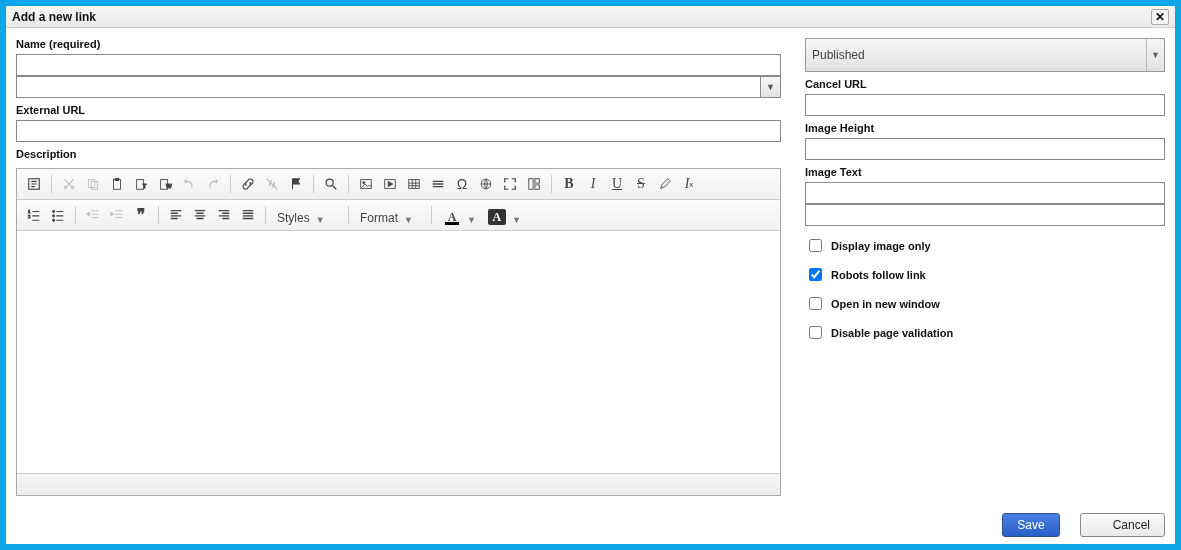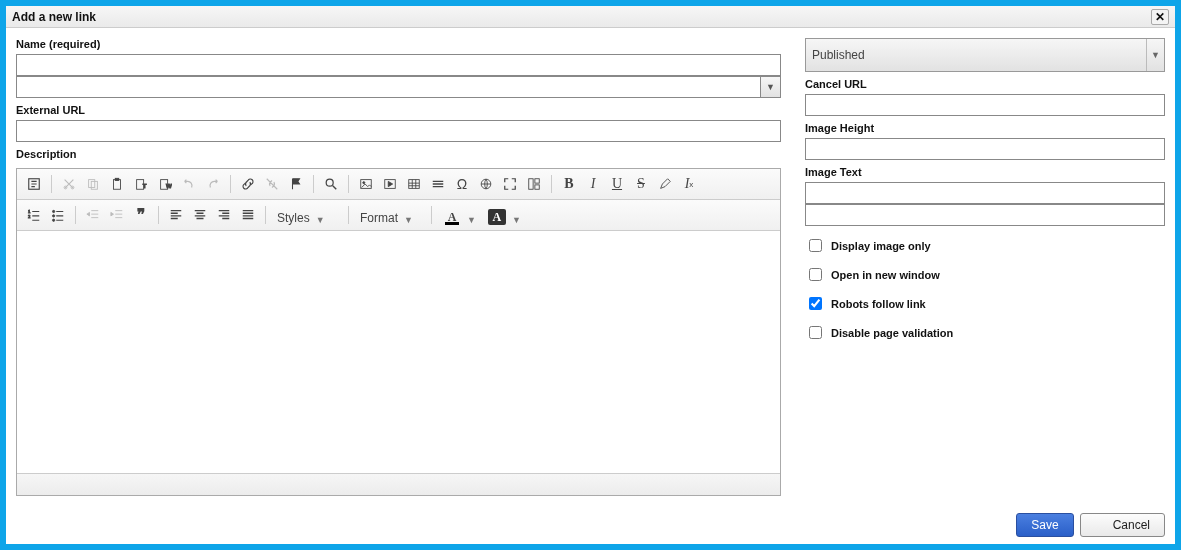--- a/index.html
+++ b/index.html
@@ -162,21 +162,21 @@
     font-size: 11px;
   }
   .checkbox-row input { width:13px; height:13px; }
 
   .footer {
     height: 38px;
     display:flex;
     align-items:center;
     justify-content:flex-end;
     padding: 0 10px;
-    gap: 6px;
+    gap: 20px;
     border-top: 0;
   }
   .btn {
     height: 24px;
     padding: 0 14px;
     border: 1px solid #888;
     border-radius: 3px;
     font-size: 12px;
     cursor: pointer;
   }
@@ -477,29 +477,29 @@
       <div class="field-label">Image Text</div>
       <input class="text-input" type="text" value="" style="">
 
       <input class="text-input" type="text" value="" style="">
 
       <label class="checkbox-row">
         <input type="checkbox" style="">
         <span>Display image only</span>
       </label>
       <label class="checkbox-row">
-        <input type="checkbox" style="">
-        <span>Open in new window</span>
-      </label>
-      <label class="checkbox-row">
         <input type="checkbox" checked="" style="">
         <span>Robots follow link</span>
       </label>
       <label class="checkbox-row">
         <input type="checkbox" style="">
+        <span>Open in new window</span>
+      </label>
+      <label class="checkbox-row">
+        <input type="checkbox" style="">
         <span>Disable page validation</span>
       </label>
 
     </div>
   </div>
 
   <div class="footer">
     <button class="btn btn-primary">Save</button>
     <button class="btn btn-default">Cancel</button>
   </div>

